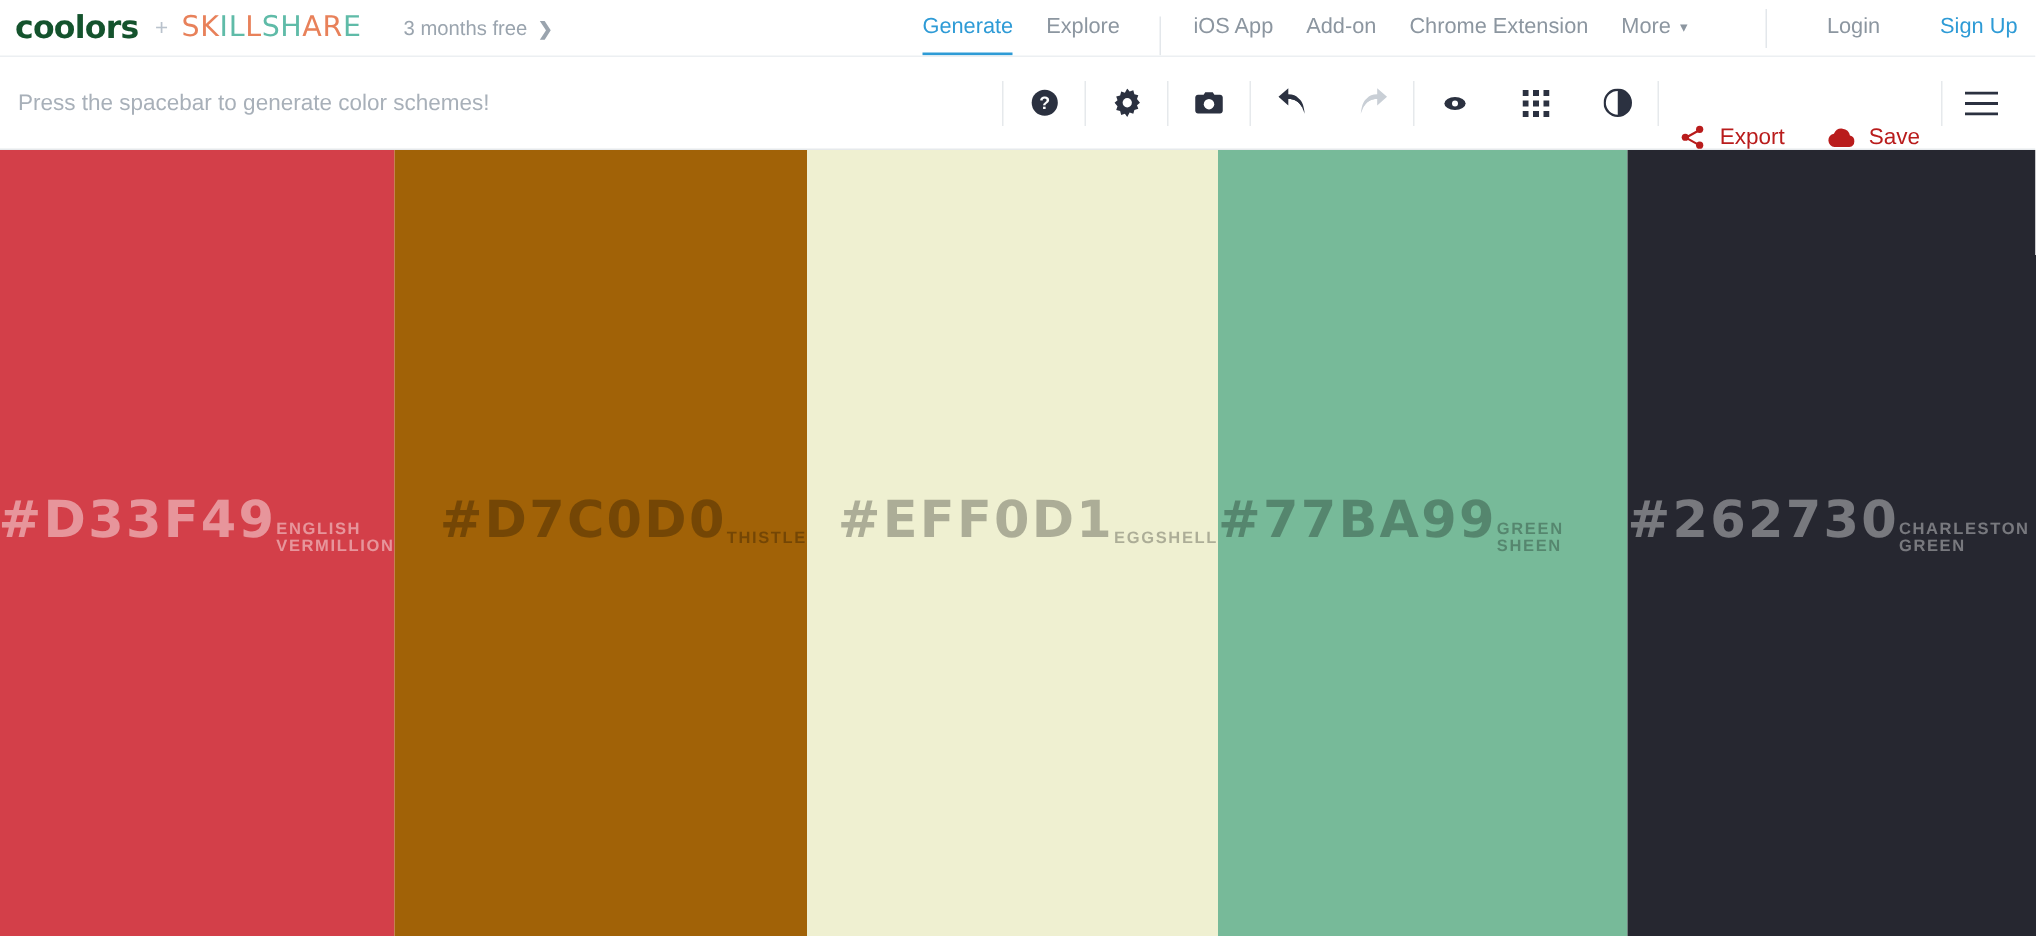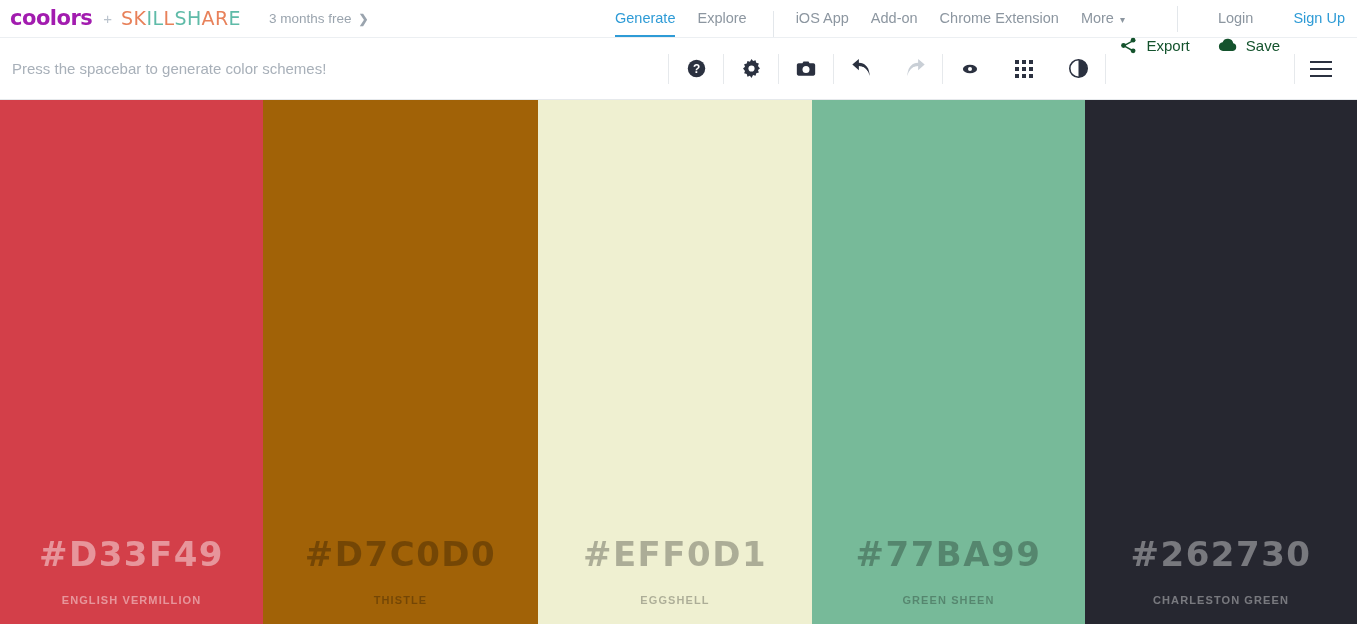--- a/index.html
+++ b/index.html
@@ -26,21 +26,21 @@
     display: flex;
     align-items: center;
     gap: 0;
     flex: 0 0 auto;
   }
 
   .logo-coolors {
     font-size: 21px;
     font-weight: bold;
     letter-spacing: -0.5px;
-    color: #a21caf;
+    color: #14532d;
     line-height: 1;
     font-family: "DejaVu Sans", sans-serif;
   }
 
   .plus-sign {
     color: #b9c2cc;
     font-size: 15px;
     margin: 0 9px 0 11px;
     font-weight: 400;
   }
@@ -164,25 +164,25 @@
   .tb-btn.disabled { color: #c9cfd6; }
 
   .tb-sep {
     width: 1px;
     height: 30px;
     background: #e6e9ec;
   }
 
   .tb-labeled {
     display: flex;
-    align-items: flex-start;
+    align-items: flex-end;
     height: 63px;
     padding: 0 14px;
     gap: 9px;
-    color: #14532d;
+    color: #b91c1c;
     font-size: 15px;
   }
 
   .tb-hamburger {
     width: 52px;
     height: 63px;
     display: flex;
     align-items: center;
     justify-content: center;
     color: #2b3140;
@@ -194,24 +194,24 @@
   .palette {
     display: flex;
     height: 524px;
     width: 100%;
   }
 
   .swatch {
     position: relative;
     height: 100%;
     display: flex;
-    flex-direction: column;
+    flex-direction: row;
     align-items: center;
     justify-content: flex-end;
-    padding-bottom: 18px;
+    padding-bottom: 6px;
     overflow: hidden;
   }
 
   .swatch-hex {
     font-size: 34px;
     font-weight: bold;
     letter-spacing: 1.5px;
     line-height: 1;
     margin-bottom: 24px;
     font-family: "DejaVu Sans", sans-serif;

